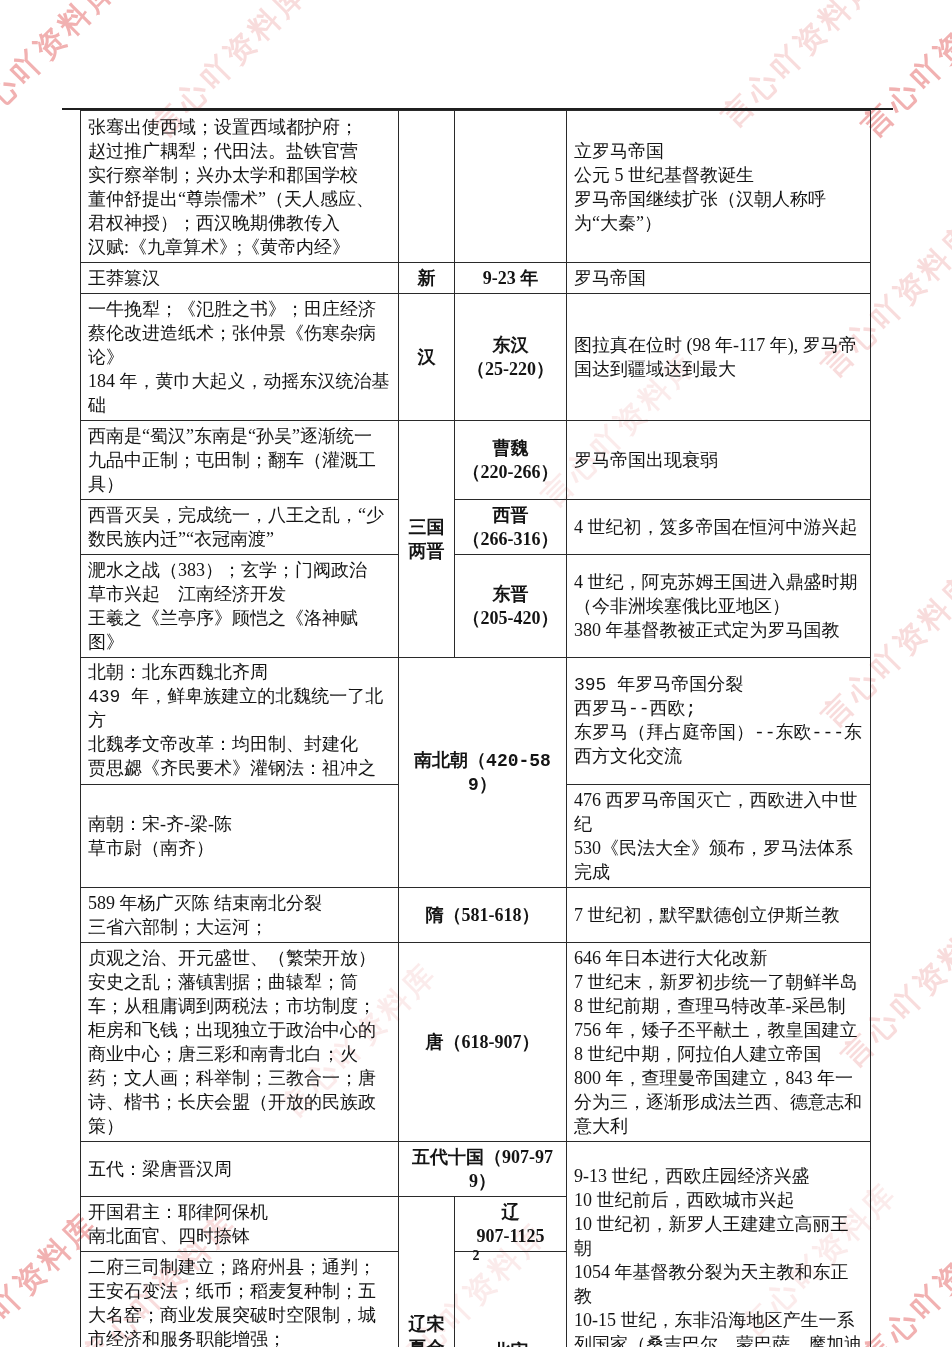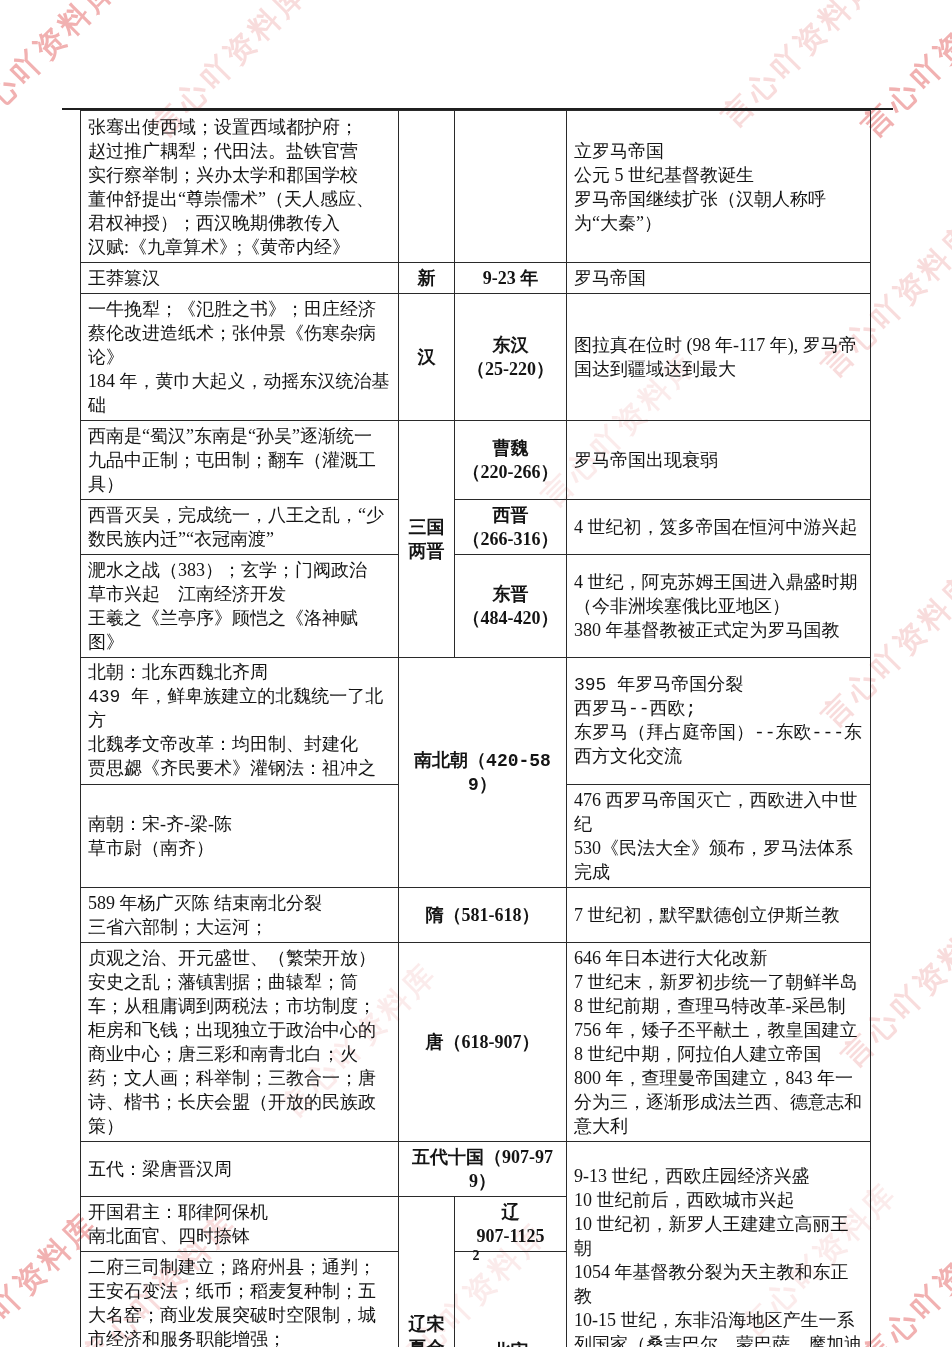--- a/index.html
+++ b/index.html
@@ -122,21 +122,21 @@
         <td class="cn">西晋灭吴，完成统一，八王之乱，“少数民族内迁”“衣冠南渡”</td>
         <td class="mid">西晋
 （266-316）</td>
         <td class="cn">4 世纪初，笈多帝国在恒河中游兴起</td>
       </tr>
       <tr style="height:73px;">
         <td class="cn">淝水之战（383）；玄学；门阀政治
 草市兴起　江南经济开发
 王羲之《兰亭序》顾恺之《洛神赋图》</td>
         <td class="mid">东晋
-（484-420）</td>
+（205-420）</td>
         <td class="cn">4 世纪，阿克苏姆王国进入鼎盛时期（今非洲埃塞俄比亚地区）
 380 年基督教被正式定为罗马国教</td>
       </tr>
       <tr style="height:102px;font-family:Liberation Mono, monospace;">
         <td class="cn">北朝：北东西魏北齐周
 439 年，鲜卑族建立的北魏统一了北方
 北魏孝文帝改革：均田制、封建化
 贾思勰《齐民要术》灌钢法：祖冲之</td>
         <td class="mid nw" colspan="2" rowspan="2">南北朝（420-589）</td>
         <td class="cn">395 年罗马帝国分裂

